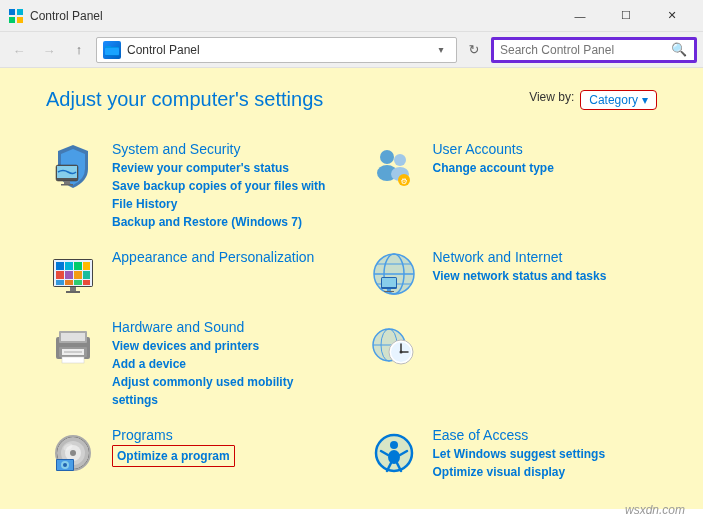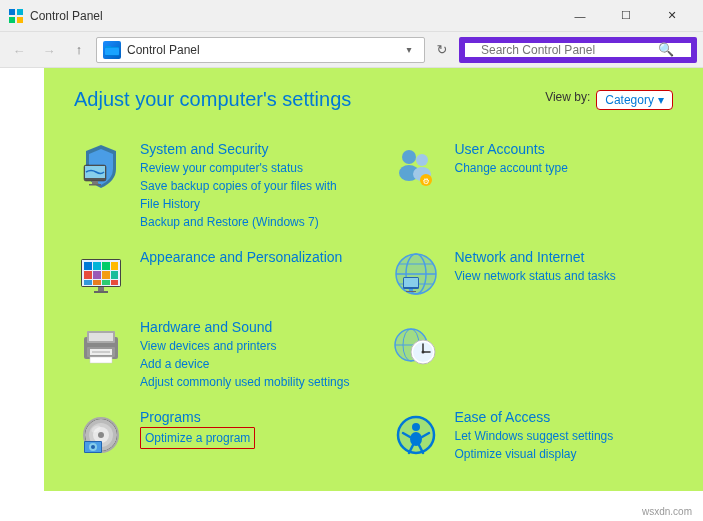--- a/index.html
+++ b/index.html
@@ -112,48 +112,47 @@
       border: none;
       background: transparent;
       cursor: pointer;
       display: flex;
       align-items: center;
       justify-content: center;
       color: #666;
       font-size: 13px;
     }
     .search-box {
-      width: 238px;
+      width: 206px;
       height: 26px;
       background: #fff;
-      border: 6px solid #6d28d9;
+      border: 3px solid #6d28d9;
       border-radius: 2px;
       display: flex;
       align-items: center;
-      padding: 0 16px;
+      padding: 0 6px;
     }
     .search-box input {
       border: none;
       outline: none;
       font-size: 12px;
       color: #999;
       width: 100%;
       background: transparent;
     }
     .search-icon-btn {
       color: #666;
       font-size: 13px;
       cursor: pointer;
     }
 
     
     .main-content {
-      padding: 20px 30px;
-      background: #bef264;
-      margin-left: 44px;
+      padding: 20px 46px;
+      background: #fef9c3;
     }
     .header-row {
       display: flex;
       align-items: center;
       justify-content: space-between;
       margin-bottom: 20px;
     }
     .page-title {
       font-size: 20px;
       font-weight: 300;
@@ -212,35 +211,37 @@
       cursor: pointer;
       display: block;
       margin-bottom: 2px;
     }
     .category-link {
       display: block;
       font-size: 12px;
       color: #0078d7;
       cursor: pointer;
       line-height: 1.5;
+      font-weight: bold;
     }
     .category-link.highlighted {
       border: 1px solid #c00;
       padding: 1px 4px;
       border-radius: 1px;
       display: inline-block;
     }
 
     
     .watermark {
       position: fixed;
       bottom: 4px;
-      right: 11px;
-      font-size: 10px;
+      right: 18px;
+      font-size: 12px;
       color: #999;
+      font-style: italic;
     }
   </style>
 </head>
 <body>
 
 <div class="title-bar">
   <div class="title-bar-icon">
     <svg width="16" height="16" viewBox="0 0 16 16">
       <rect x="1" y="1" width="6" height="6" fill="#0078d7"></rect>
       <rect x="9" y="1" width="6" height="6" fill="#00b4d8"></rect>

